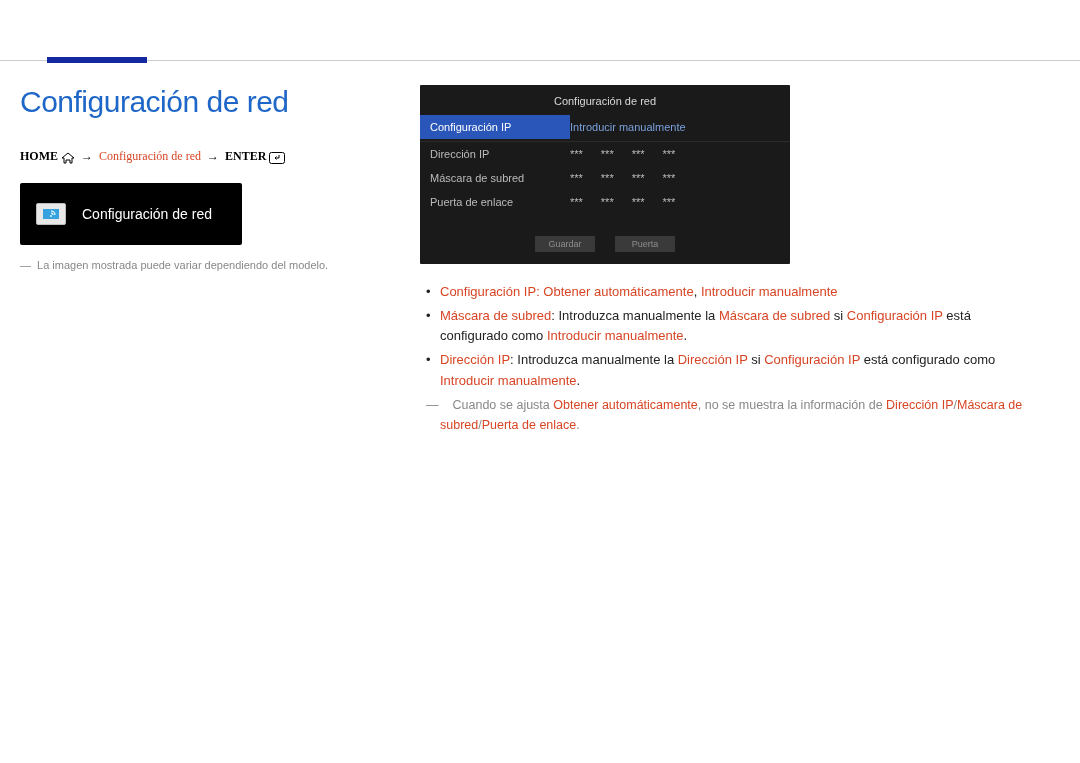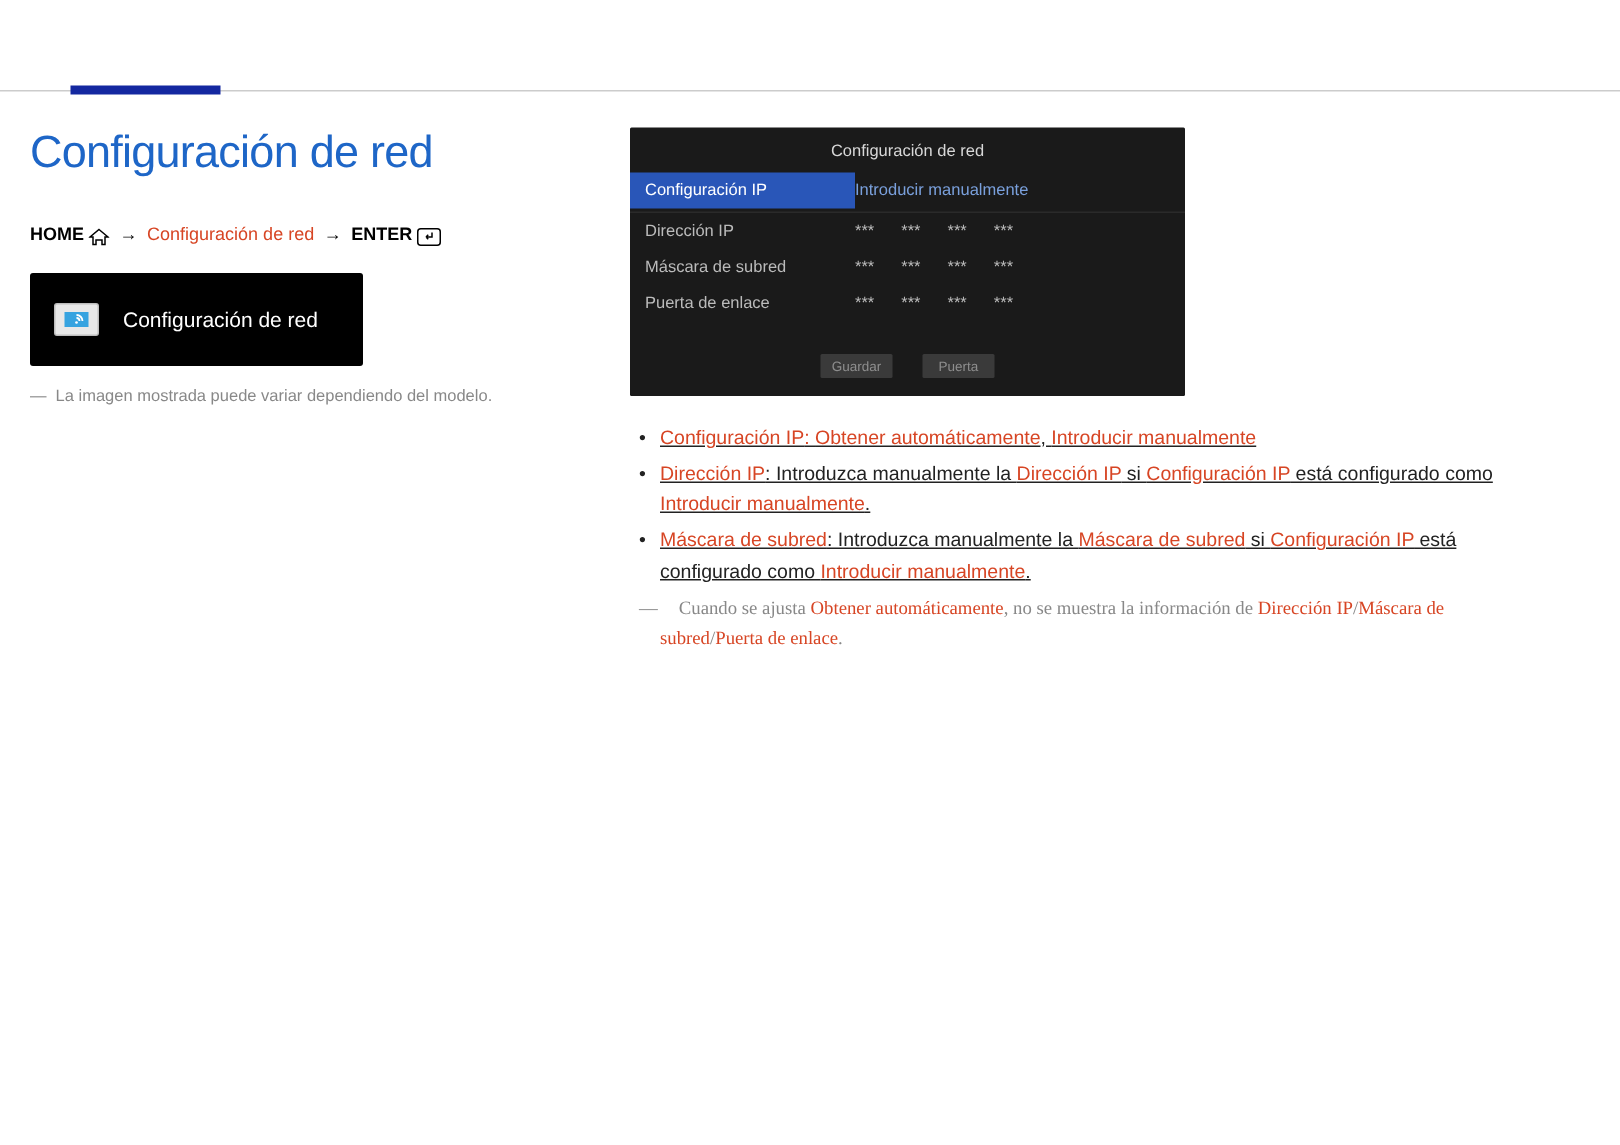--- a/index.html
+++ b/index.html
@@ -5,21 +5,21 @@
   * { box-sizing: border-box; margin: 0; padding: 0; }
   html, body { font-family: Arial, Helvetica, sans-serif; background: #fff; color: #222; }
   .page { width: 1080px; height: 763px; position: relative; border-top: 1px solid #ccc; margin-top: 60px; }
   .accent-bar { position: absolute; top: -4px; left: 47px; width: 100px; height: 6px; background: #1428a0; }
   .content { display: flex; padding: 24px 48px 0 20px; }
   .left-col { width: 370px; flex-shrink: 0; }
   .right-col { flex: 1; padding-left: 30px; }
 
   h1.title { font-size: 30px; font-weight: 400; color: #1e66c7; margin-bottom: 30px; letter-spacing: -0.5px;}
 
-  .breadcrumb { font-size: 12px; color: #000; }
+  .breadcrumb { font-size: 12px; color: #000; font-family: Liberation Serif, serif; }
   .breadcrumb .red { color: #d74524; }
   .breadcrumb .arrow { padding: 0 3px; }
   .bc-icon { display:inline-block; vertical-align: middle; }
   .bc-home-icon svg, .bc-enter-icon svg { vertical-align: -3px; }
 
   .widget { margin-top: 18px; width: 222px; height: 62px; background: #000; display: flex; align-items: center; padding: 0 16px; border-radius: 2px;}
   .widget-icon { width: 30px; height: 22px; background: #e8e8e8; border: 1px solid #bdbdbd; border-radius: 2px; position: relative; display:flex; align-items:center; justify-content:center;}
   .widget-icon svg { display:block;}
   .widget-label { color: #fff; font-size: 14px; margin-left: 16px; }
 
@@ -30,28 +30,28 @@
 
   
   .tv-screen { width: 370px; background: #1a1a1a; border-radius: 1px; padding-bottom: 12px; margin-bottom: 18px;}
   .tv-title { color: #d8d8d8; font-size: 11px; padding: 10px 0 8px 0; text-align: center;}
   .tv-row { display: flex; font-size: 11px; color: #bbb; align-items: stretch;}
   .tv-row .lbl { width: 150px; padding: 6px 10px; }
   .tv-row .val { flex:1; padding: 6px 0; color:#bbb; display:flex; gap:18px;}
   .tv-row.sel .lbl { background: #2956b8; color:#fff; }
   .tv-row.sel .val { color:#7aa0dc;}
   .tv-btns { display:flex; justify-content:center; gap:20px; margin-top:22px;}
-  .tv-btn { background:#3a3a3a; color:#8e8e8e; font-size:9px; padding:3px 0; width:48px; text-align:center; border-radius:1px;}
+  .tv-btn { background:#3a3a3a; color:#8e8e8e; font-size:9px; padding:3px 0; width:60px; text-align:center; border-radius:1px;}
   .body-sep { height:1px; background:#2a2a2a; margin-top:2px;}
 
-  ul.bullets { list-style: none; padding: 0; text-decoration: underline; }
+  ul.bullets { list-style: none; padding: 0; }
   ul.bullets li { font-size: 13px; color: #222; padding-left: 20px; position: relative; margin-bottom: 4px; line-height: 1.55; }
   ul.bullets li::before { content: "•"; position: absolute; left: 6px; top: 0; color:#222;}
   .red { color: #d74524; }
-  .note-line { font-size: 12.5px; color: #888; padding-left: 20px; line-height: 1.6; margin-top: 4px; font-family: Liberation Serif, serif; }
+  .note-line { font-size: 12.5px; color: #888; padding-left: 20px; line-height: 1.6; margin-top: 4px; }
   .note-line .dash2 { position:relative; left:-14px;}
   .note-line .redn { color: #d74524; }
 </style>
 </head>
 <body>
 
 <div class="page">
   <div class="accent-bar"></div>
 
   <div class="content">
@@ -137,24 +137,24 @@
           <div class="tv-btn">Guardar</div>
           <div class="tv-btn">Puerta</div>
         </div>
       </div>
 
       <ul class="bullets">
         <li>
           <span class="red">Configuración IP</span><span class="red">: </span><span class="red">Obtener automáticamente</span><span>, </span><span class="red">Introducir manualmente</span>
         </li>
         <li>
-          <span class="red">Dirección IP</span><span>: Introduzca manualmente la </span><span class="red">Dirección IP</span><span> si </span><span class="red">Configuración IP</span><span> está configurado como </span><span class="red">Introducir manualmente</span><span>.</span>
+          <span class="red">Máscara de subred</span><span>: Introduzca manualmente la </span><span class="red">Máscara de subred</span><span> si </span><span class="red">Configuración IP</span><span> está configurado como </span><span class="red">Introducir manualmente</span><span>.</span>
         </li>
         <li>
-          <span class="red">Máscara de subred</span><span>: Introduzca manualmente la </span><span class="red">Máscara de subred</span><span> si </span><span class="red">Configuración IP</span><span> está configurado como </span><span class="red">Introducir manualmente</span><span>.</span>
+          <span class="red">Dirección IP</span><span>: Introduzca manualmente la </span><span class="red">Dirección IP</span><span> si </span><span class="red">Configuración IP</span><span> está configurado como </span><span class="red">Introducir manualmente</span><span>.</span>
         </li>
       </ul>
 
       <div class="note-line">
         <span class="dash2">―</span><span>Cuando se ajusta </span><span class="redn">Obtener automáticamente</span><span>, no se muestra la información de </span><span class="redn">Dirección IP</span><span>/</span><span class="redn">Máscara de subred</span><span>/</span><span class="redn">Puerta de enlace</span><span>.</span>
       </div>
     </div>
   </div>
 
 </div>

